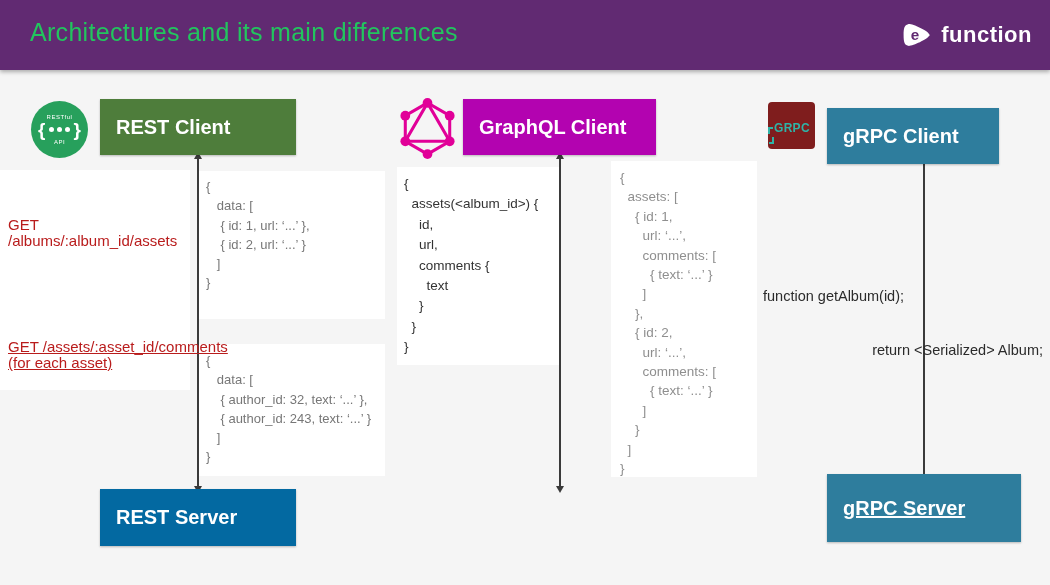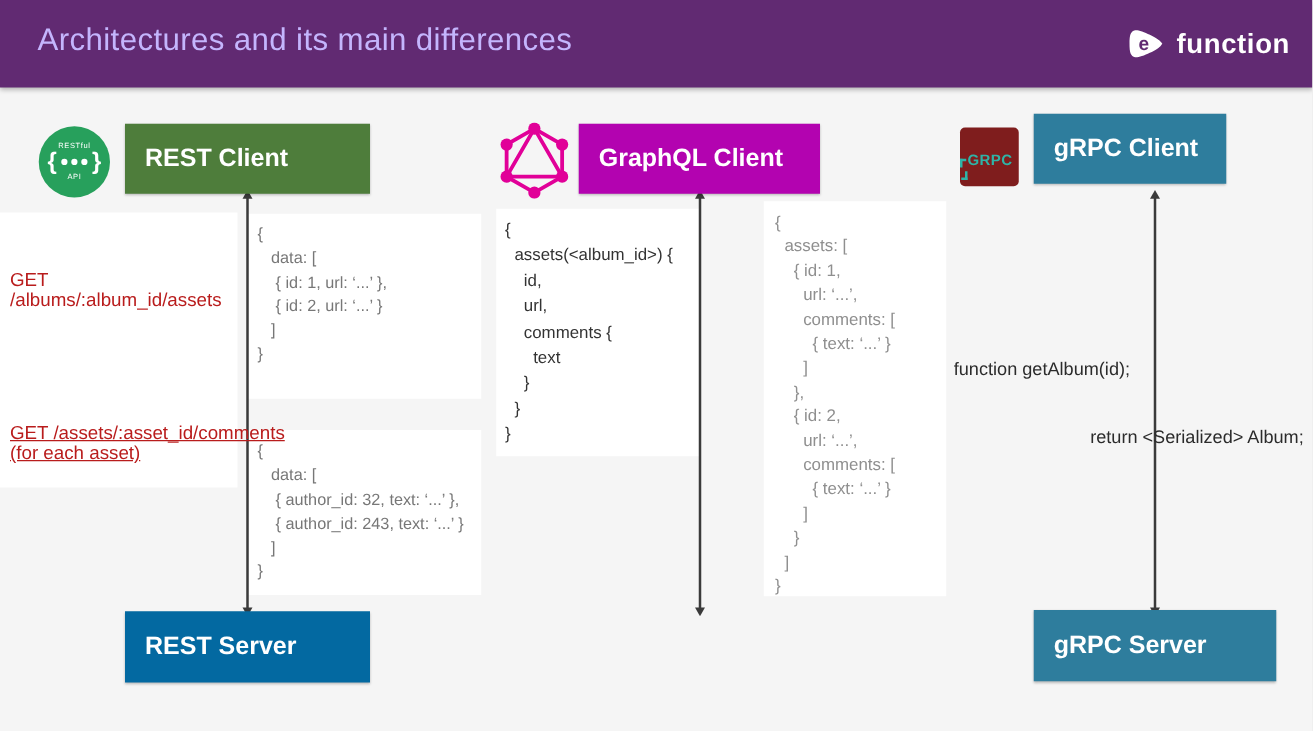--- a/index.html
+++ b/index.html
@@ -12,21 +12,21 @@
     overflow: hidden;
     margin: 0 auto;
   }
   
   .header {
     position: absolute; left: 0; top: 0; width: 1050px; height: 70px;
     box-shadow: 0 2px 4px rgba(0,0,0,.3);
   }
   .header-title {
     position: absolute; left: 30px; top: 18px;
-    font-size: 25px; color: #c4b5fd; letter-spacing: .3px;
+    font-size: 25px; color: #22c55e; letter-spacing: .3px;
   }
   .brand { position: absolute; right: 18px; top: 15px; height: 40px; display: flex; align-items: center; }
   .brand-text { color: #ffffff; font-size: 22px; font-weight: 600; letter-spacing: .5px; margin-left: 5px; }
   
   .panel { position: absolute; background: #ffffff; }
   
   .node-box {
     position: absolute; height: 56px;
     display: flex; align-items: center;
     padding-left: 16px;
@@ -193,22 +193,22 @@
       comments: [
         { text: ‘...’ }
       ]
     }
   ]
 }</div>
 
   <div class="grpc-logo">
     <span class="txt" style="color:#2fb3a7;"><span class="hook hook-l"></span><span>GRPC</span><span class="hook hook-r"></span></span>
   </div>
-  <div class="node-box" style="left: 827px; top: 91px; width: 154px; background-color: rgb(46, 125, 157);">
+  <div class="node-box" style="left: 827px; top: 108px; width: 172px; background-color: rgb(46, 125, 157);">
     <span>gRPC Client</span>
   </div>
   <div class="rpc-label" style="left:763px; top:288px;">function getAlbum(id);</div>
   <div class="rpc-label" style="left:853px; top:342px; width:190px; text-align:right;">return &lt;Serialized&gt; Album;</div>
-  <div class="node-box" style="left: 827px; top: 488px; width: 194px; height: 57px; background-color: rgb(46, 125, 157);">
+  <div class="node-box" style="left: 827px; top: 474px; width: 194px; height: 68px; background-color: rgb(46, 125, 157); text-decoration: underline;">
     <span>gRPC Server</span>
   </div>
 
 </div>
 
 </body></html>

